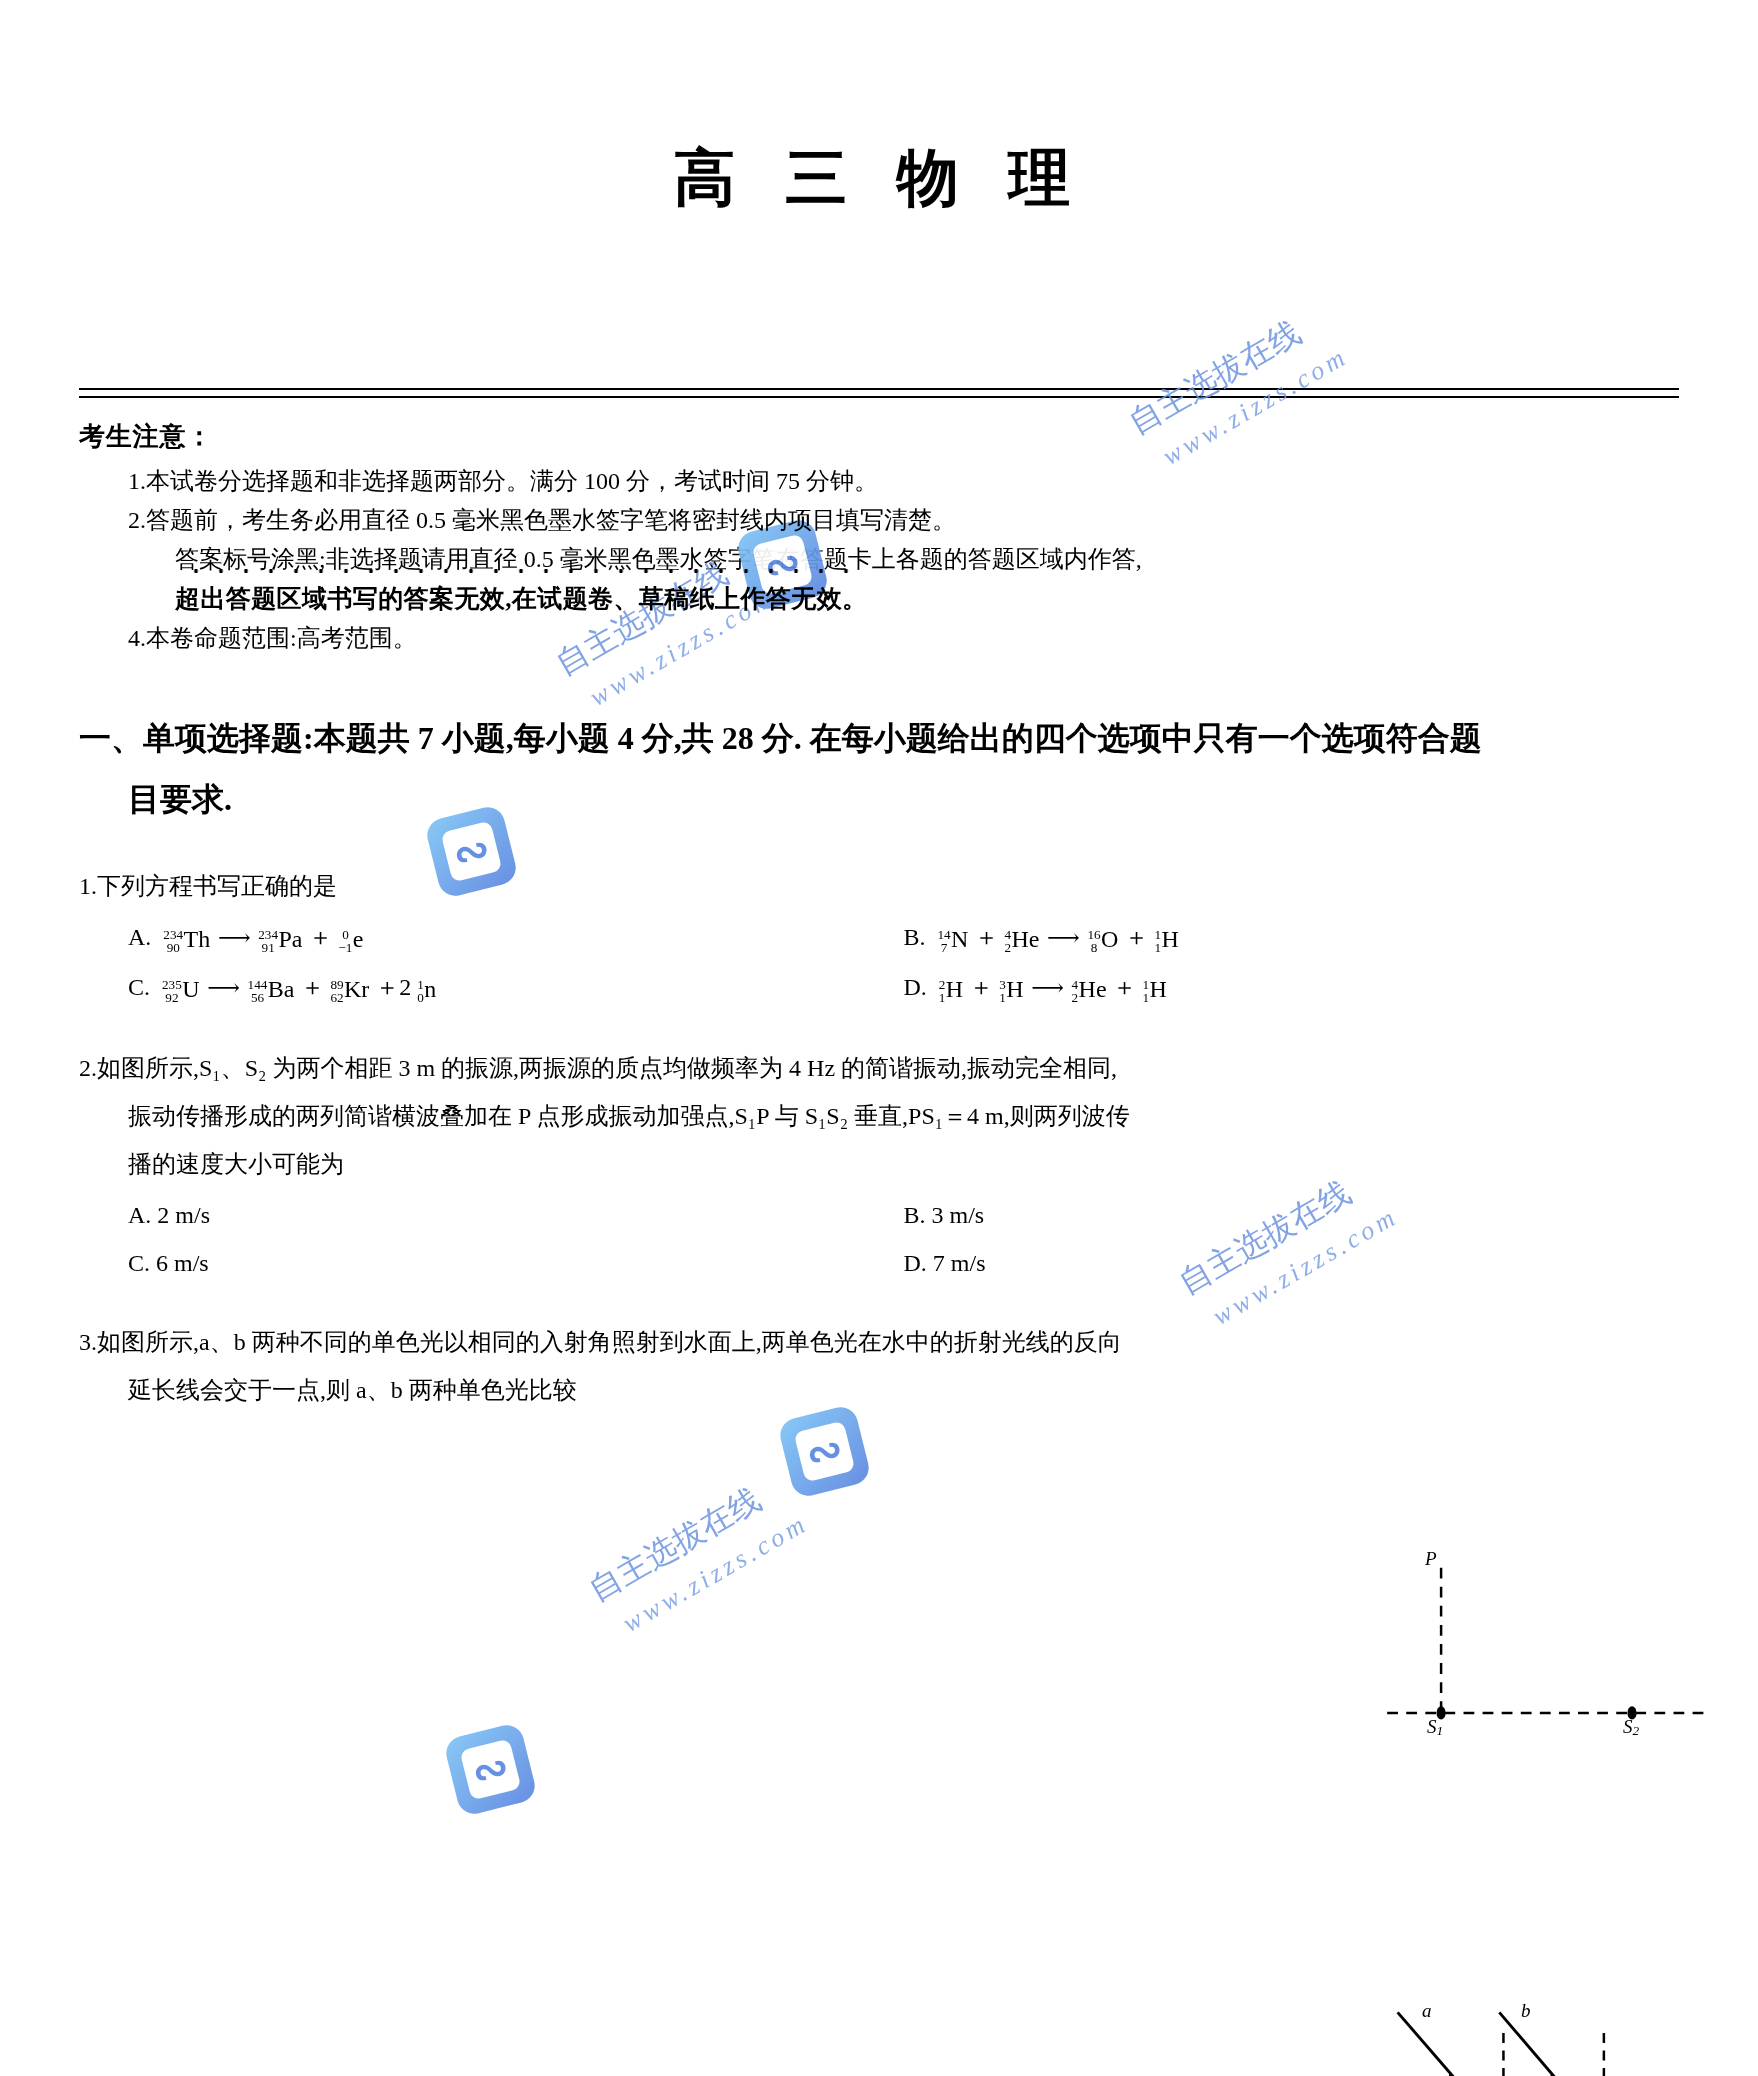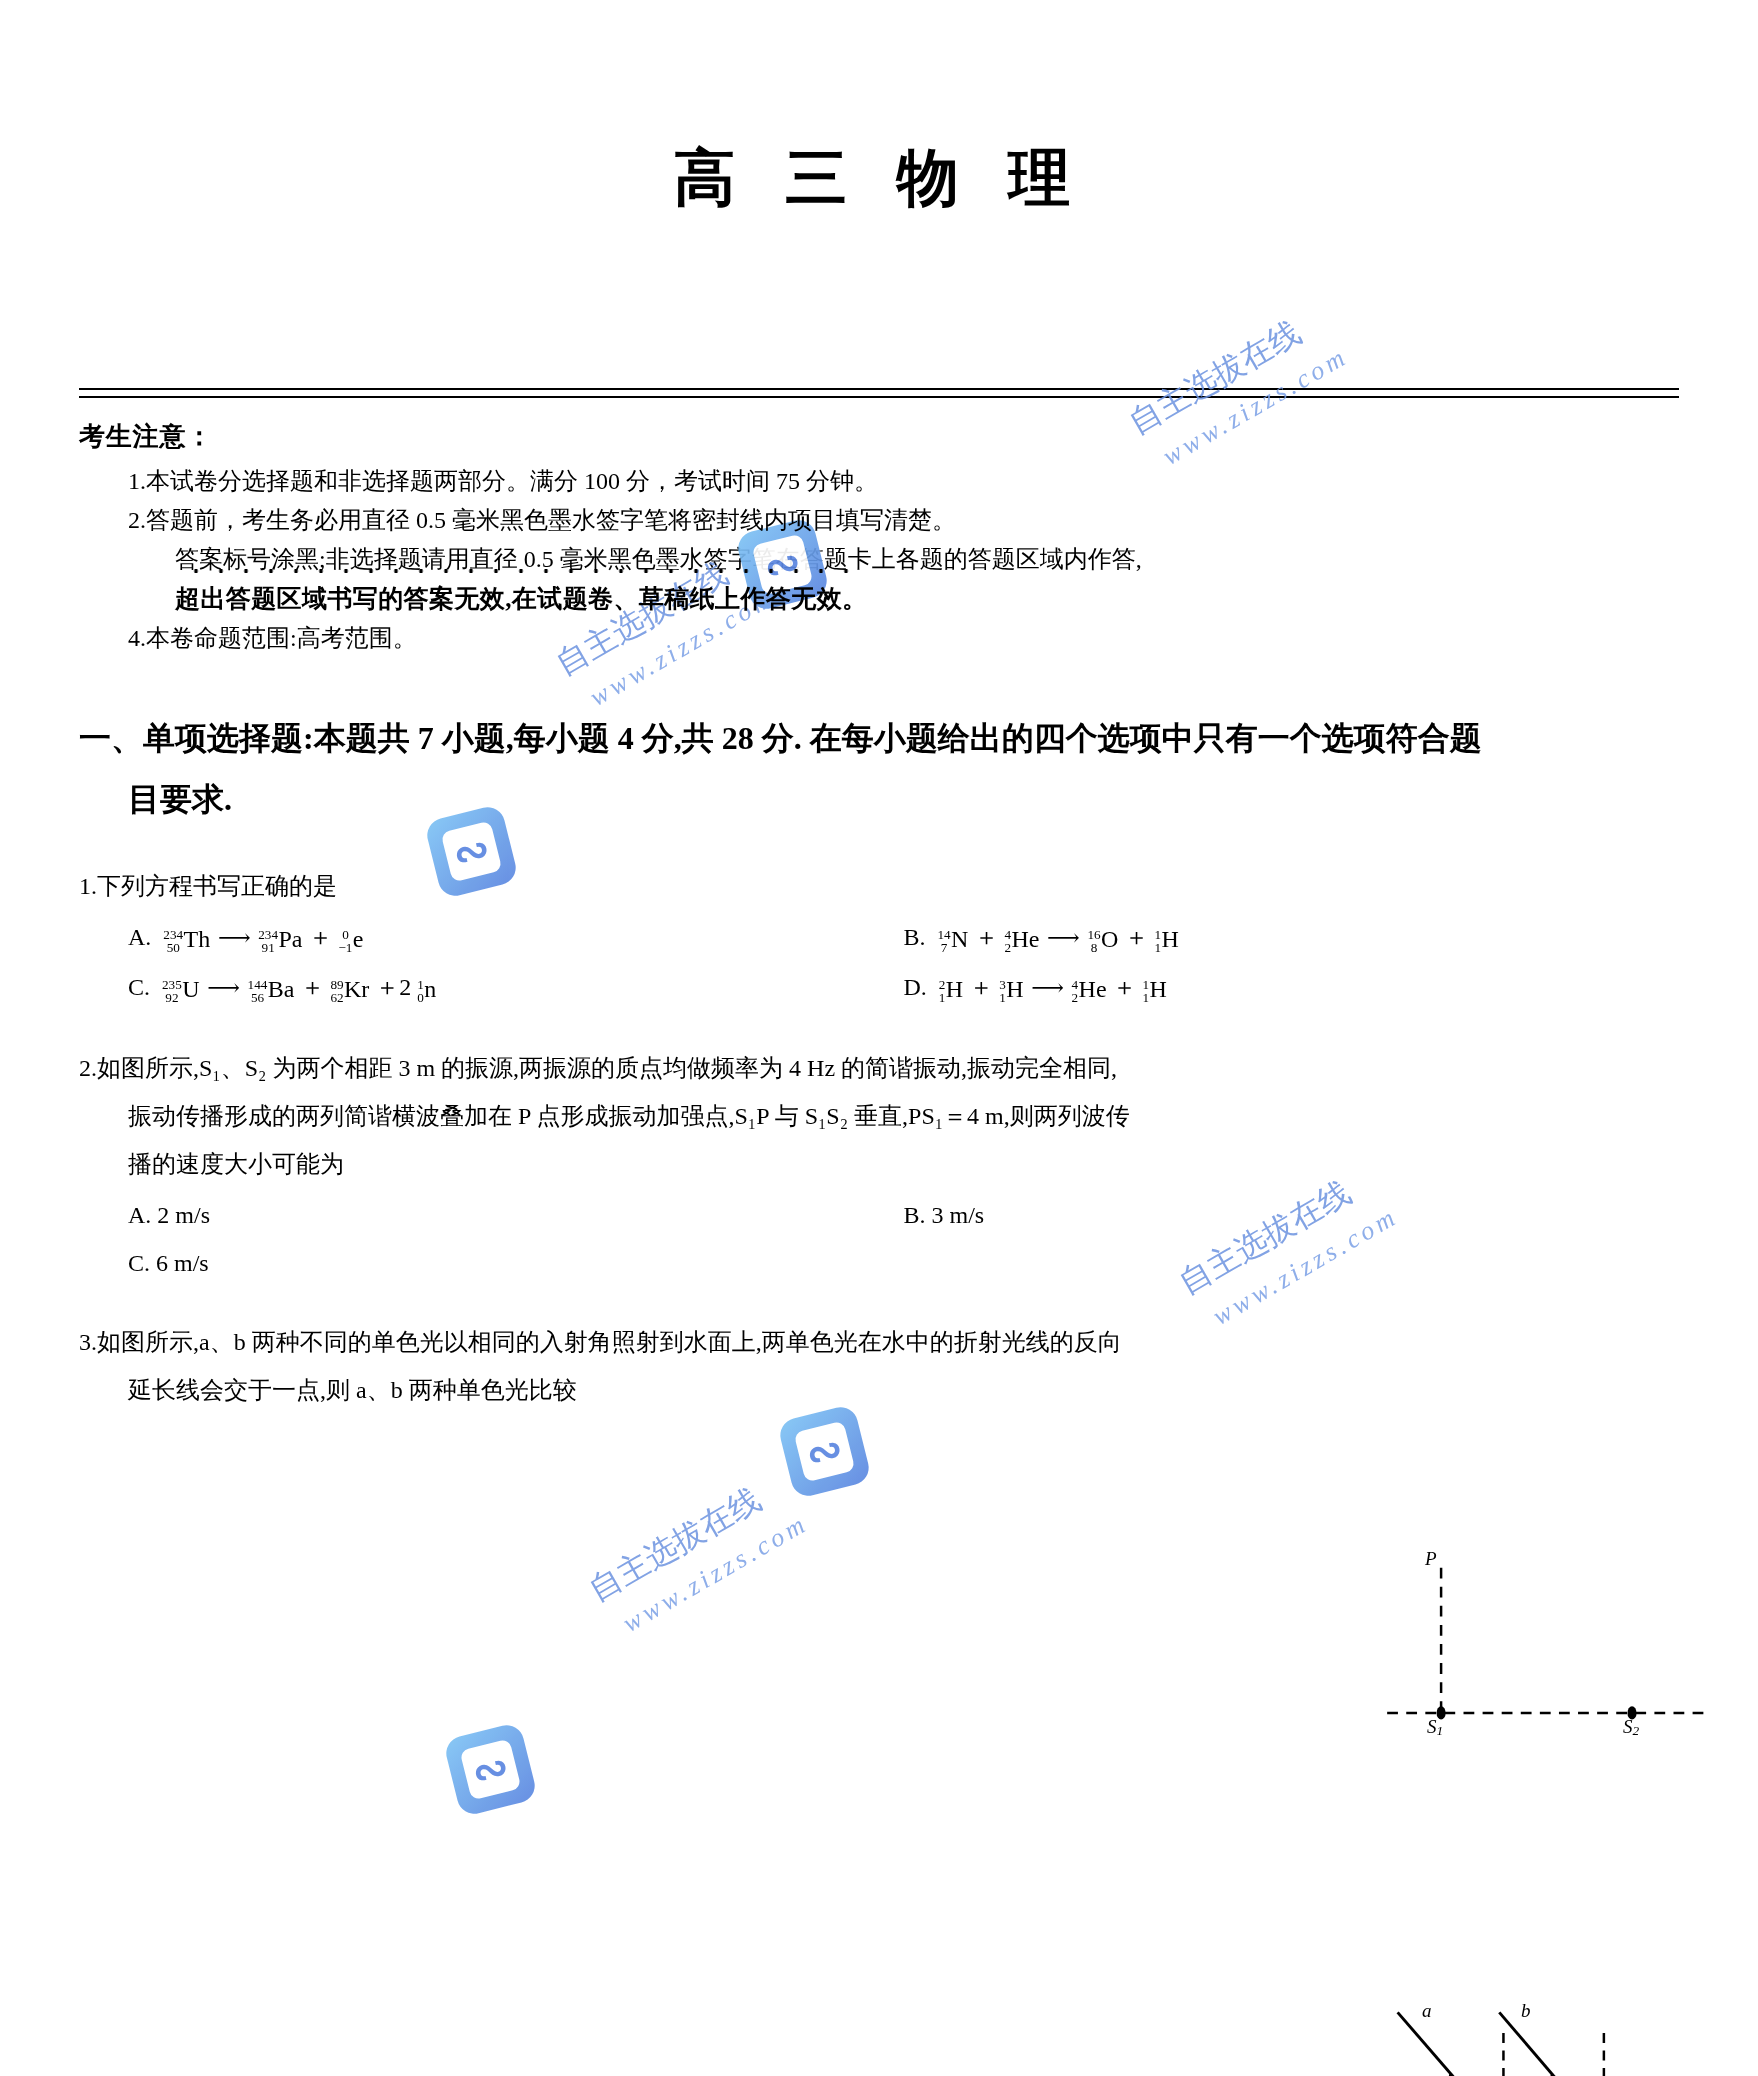--- a/index.html
+++ b/index.html
@@ -243,21 +243,21 @@
   </div>
 
   <div class="question">
     <div class="qline">1.下列方程书写正确的是</div>
 
     <div class="opts">
       <div class="optrow">
 
         <div class="opt">
           <span>A.&nbsp;</span>
-          <span class="nuc"><span class="sp"><span class="a">234</span><span class="z">50</span></span>Th</span>
+          <span class="nuc"><span class="sp"><span class="a">234</span><span class="z">90</span></span>Th</span>
           <span class="arrow">⟶</span>
           <span class="nuc"><span class="sp"><span class="a">234</span><span class="z">91</span></span>Pa</span>
           <span>＋</span>
           <span class="nuc"><span class="sp"><span class="a">0</span><span class="z">−1</span></span>e</span>
         </div>
 
         <div class="opt">
           <span>B.&nbsp;</span>
           <span class="nuc"><span class="sp"><span class="a">14</span><span class="z">7</span></span>N</span>
           <span>＋</span>
@@ -301,20 +301,21 @@
     <div class="qline indent">振动传播形成的两列简谐横波叠加在 P 点形成振动加强点,S₁P 与 S₁S₂ 垂直,PS₁＝4 m,则两列波传</div>
     <div class="qline indent">播的速度大小可能为</div>
 
     <div class="opts">
       <div class="optrow">
         <div class="opt">A. 2 m/s</div>
         <div class="opt">B. 3 m/s</div>
       </div>
       <div class="optrow">
         <div class="opt">C. 6 m/s</div>
+        <div class="opt">D. 7 m/s</div>
       </div>
     </div>
   </div>
 
   <div class="fig-wave">
     <svg width="332" height="183" viewBox="0 0 800 440">
 
       <line x1="140" y1="30" x2="140" y2="380" stroke="#000" stroke-width="6" stroke-dasharray="26 20"></line>
 
       <line x1="10" y1="380" x2="780" y2="380" stroke="#000" stroke-width="6" stroke-dasharray="26 20"></line>

